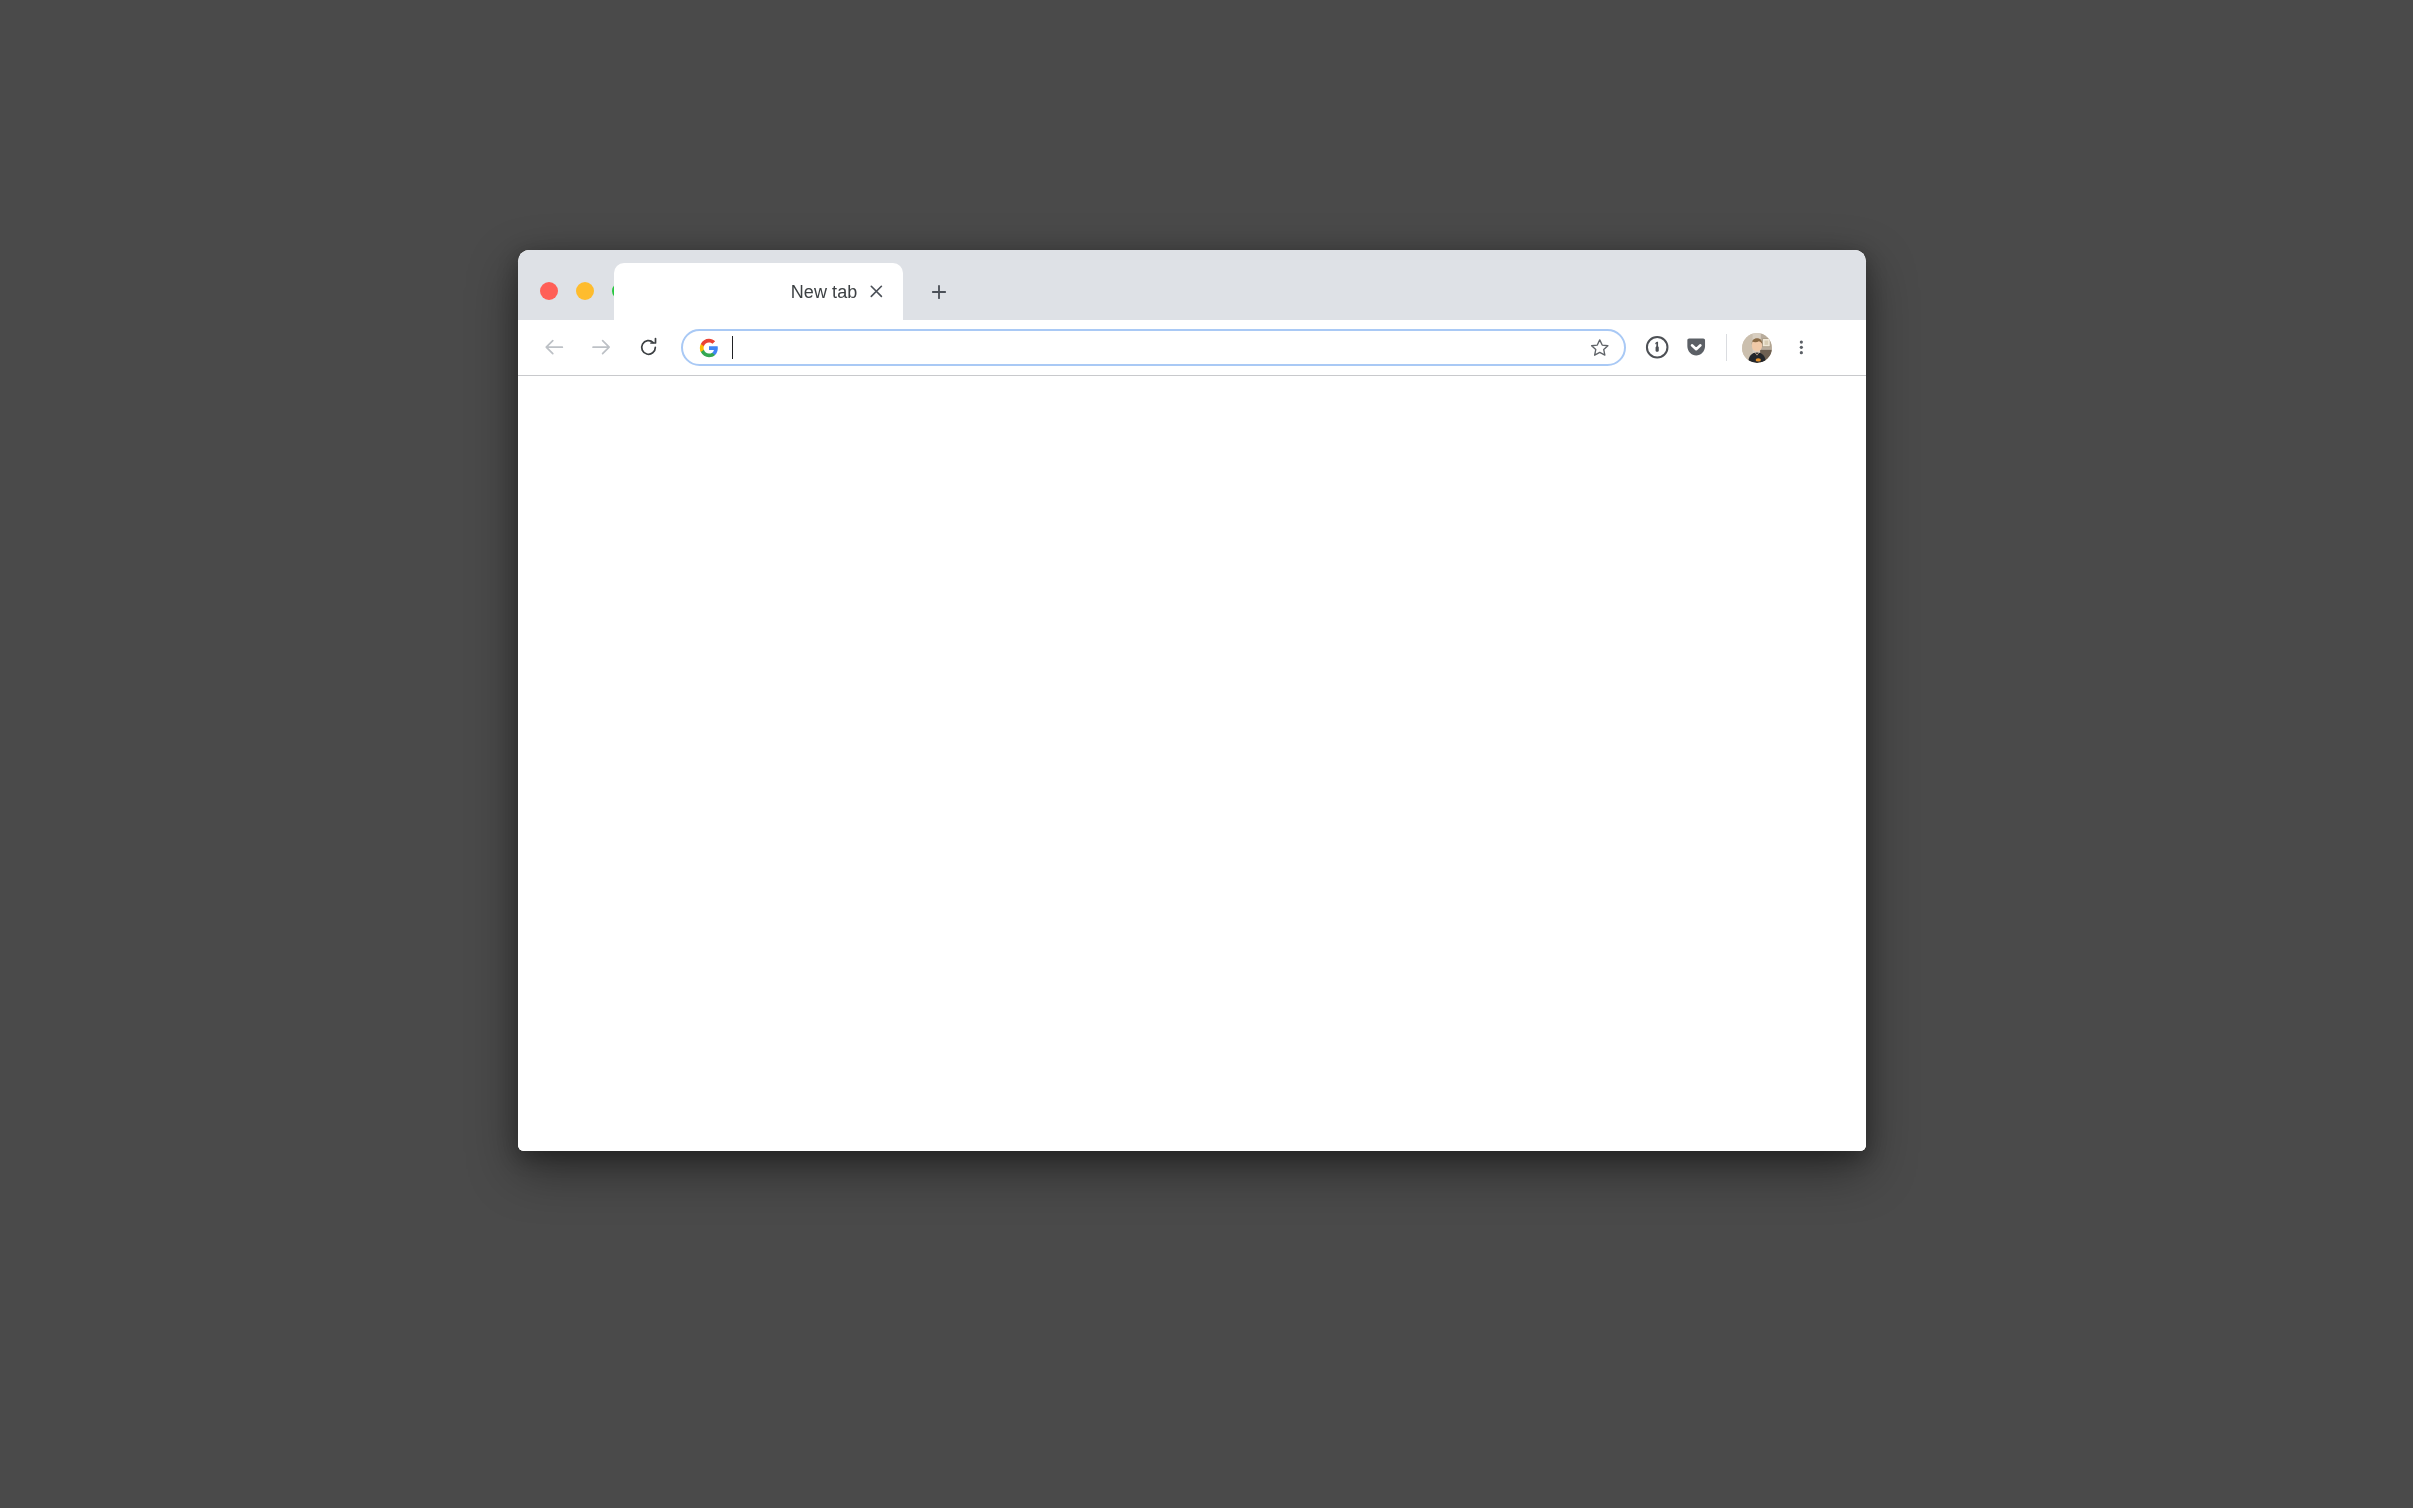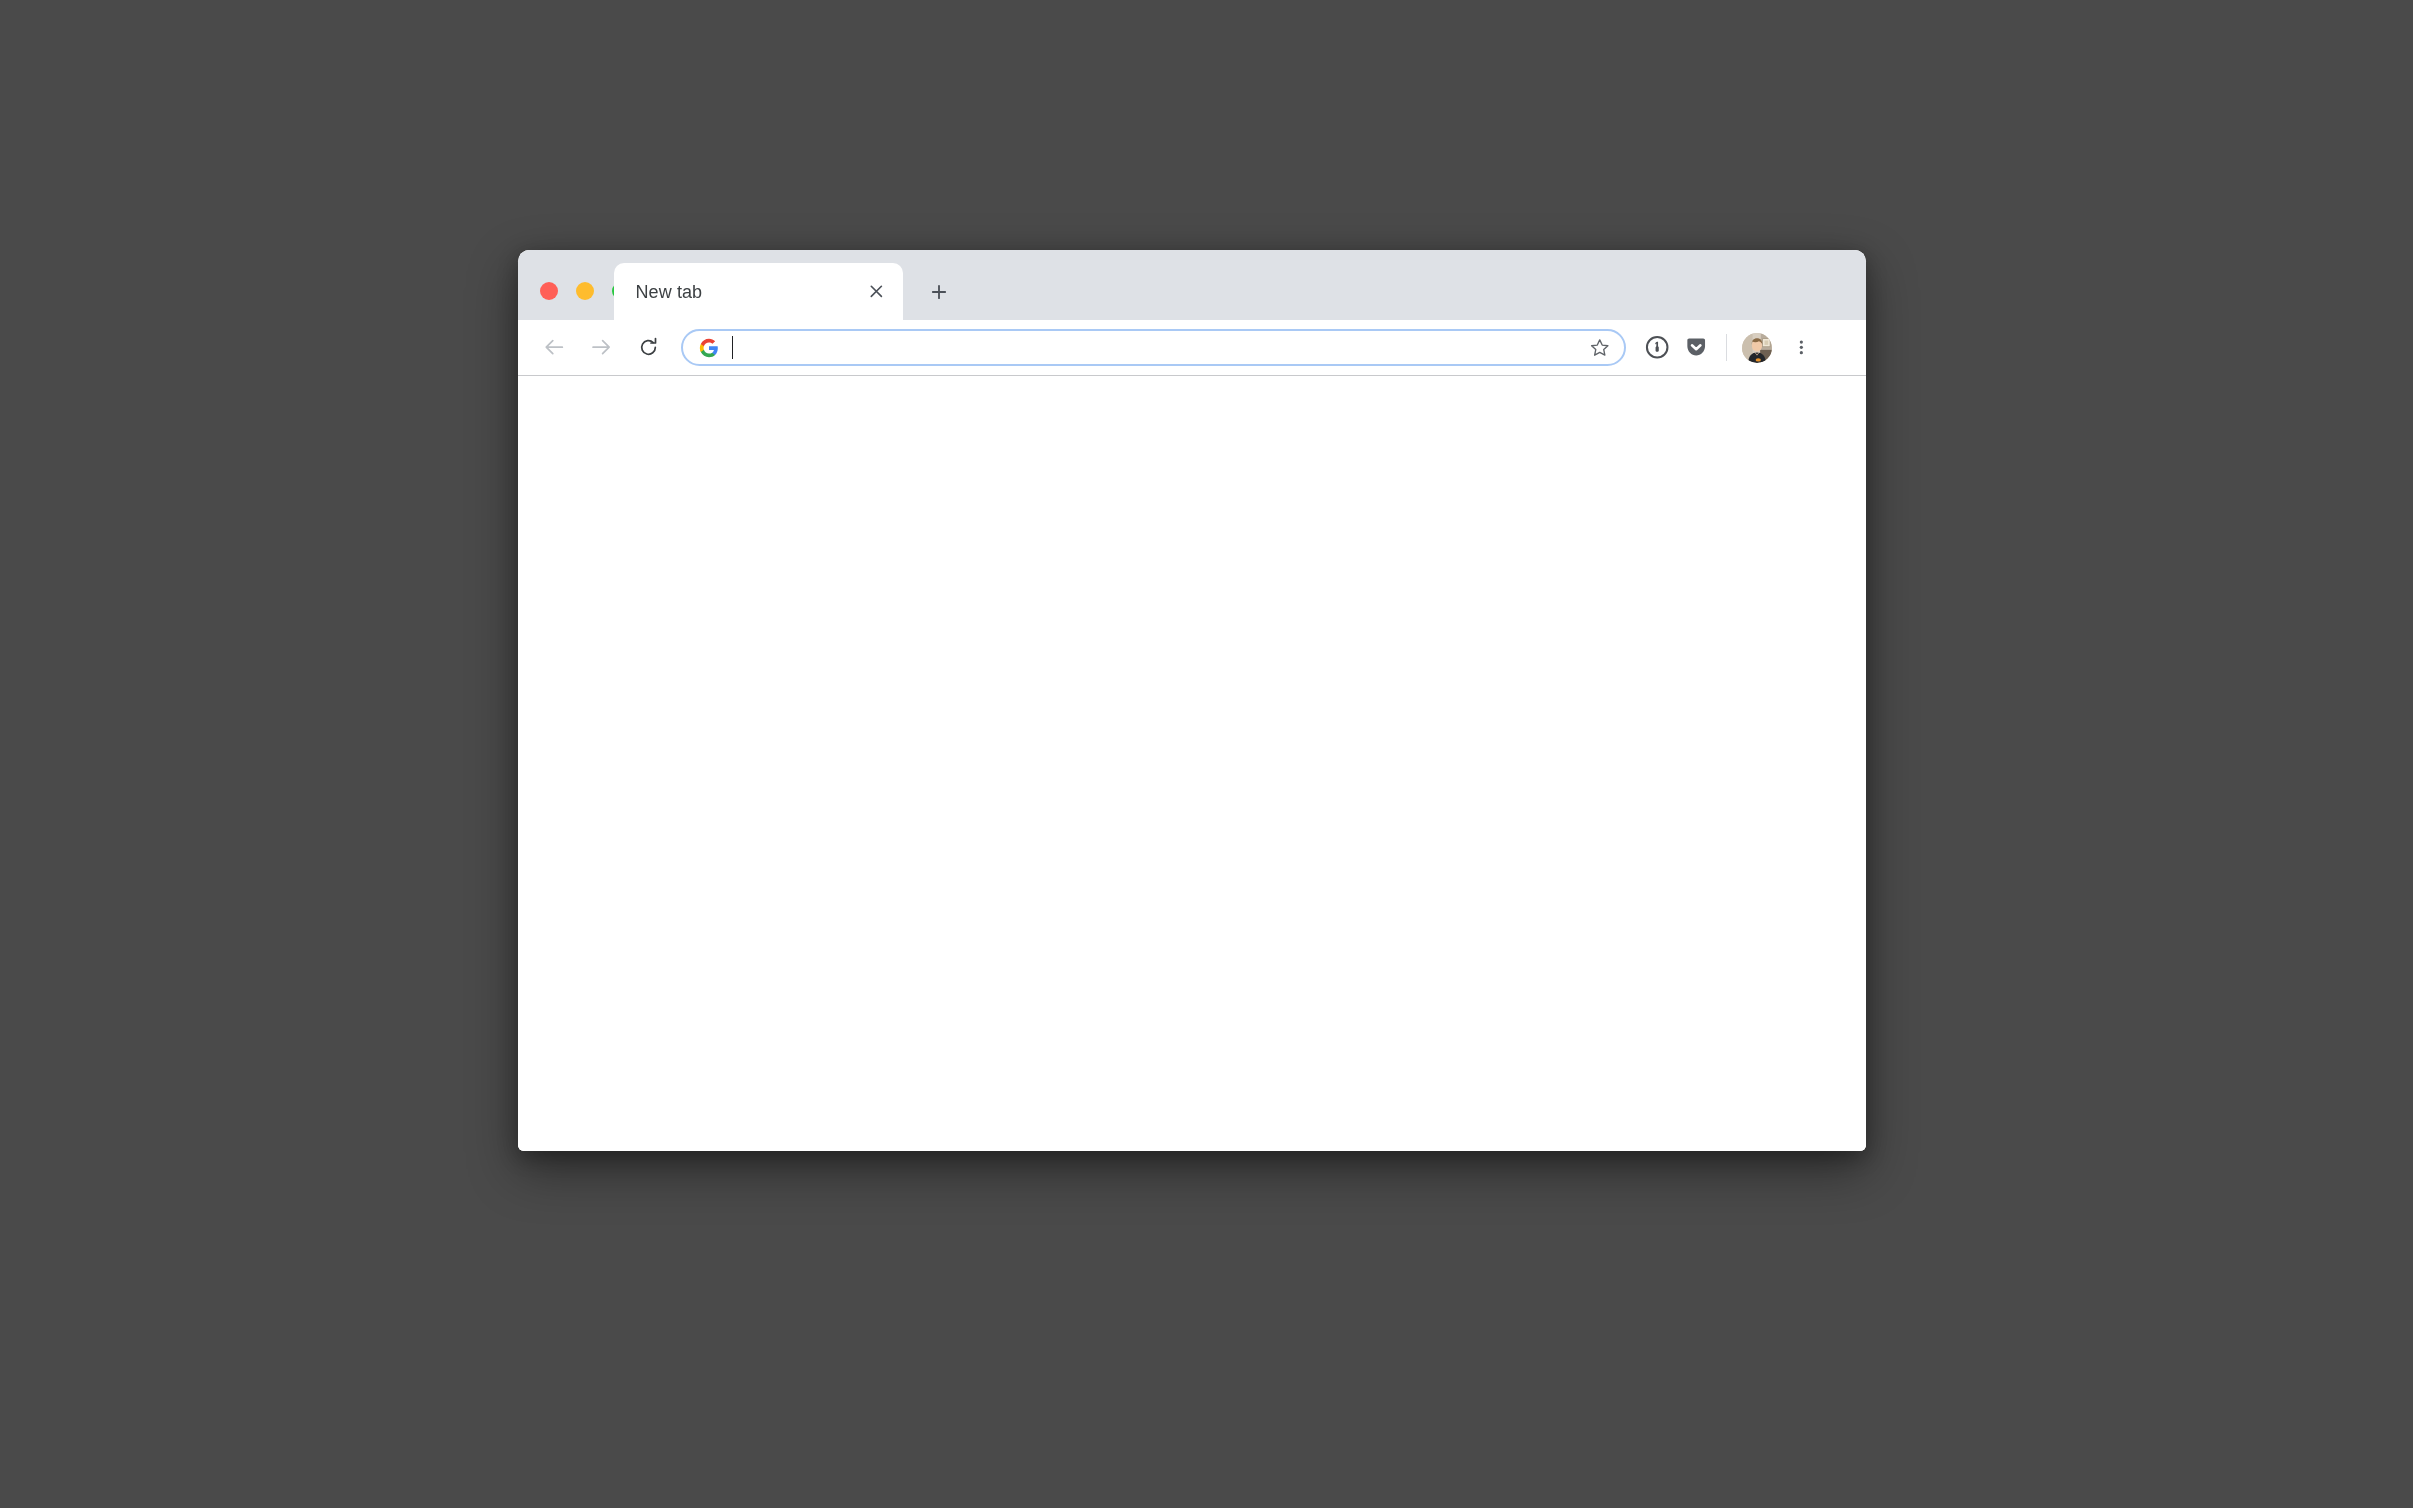--- a/index.html
+++ b/index.html
@@ -60,20 +60,21 @@
   .tl-min    { background: #febc2e; }
   .tl-max    { background: #28c840; }
 
   #tab-list {
     position: absolute;
     left: 96px;
     bottom: 0;
     height: 57px;
     display: flex;
     align-items: flex-end;
+    text-align: right;
   }
 
   .tab {
     position: relative;
     width: 289px;
     height: 57px;
     background: #ffffff;
     border-radius: 10px 10px 0 0;
     display: flex;
     align-items: center;

